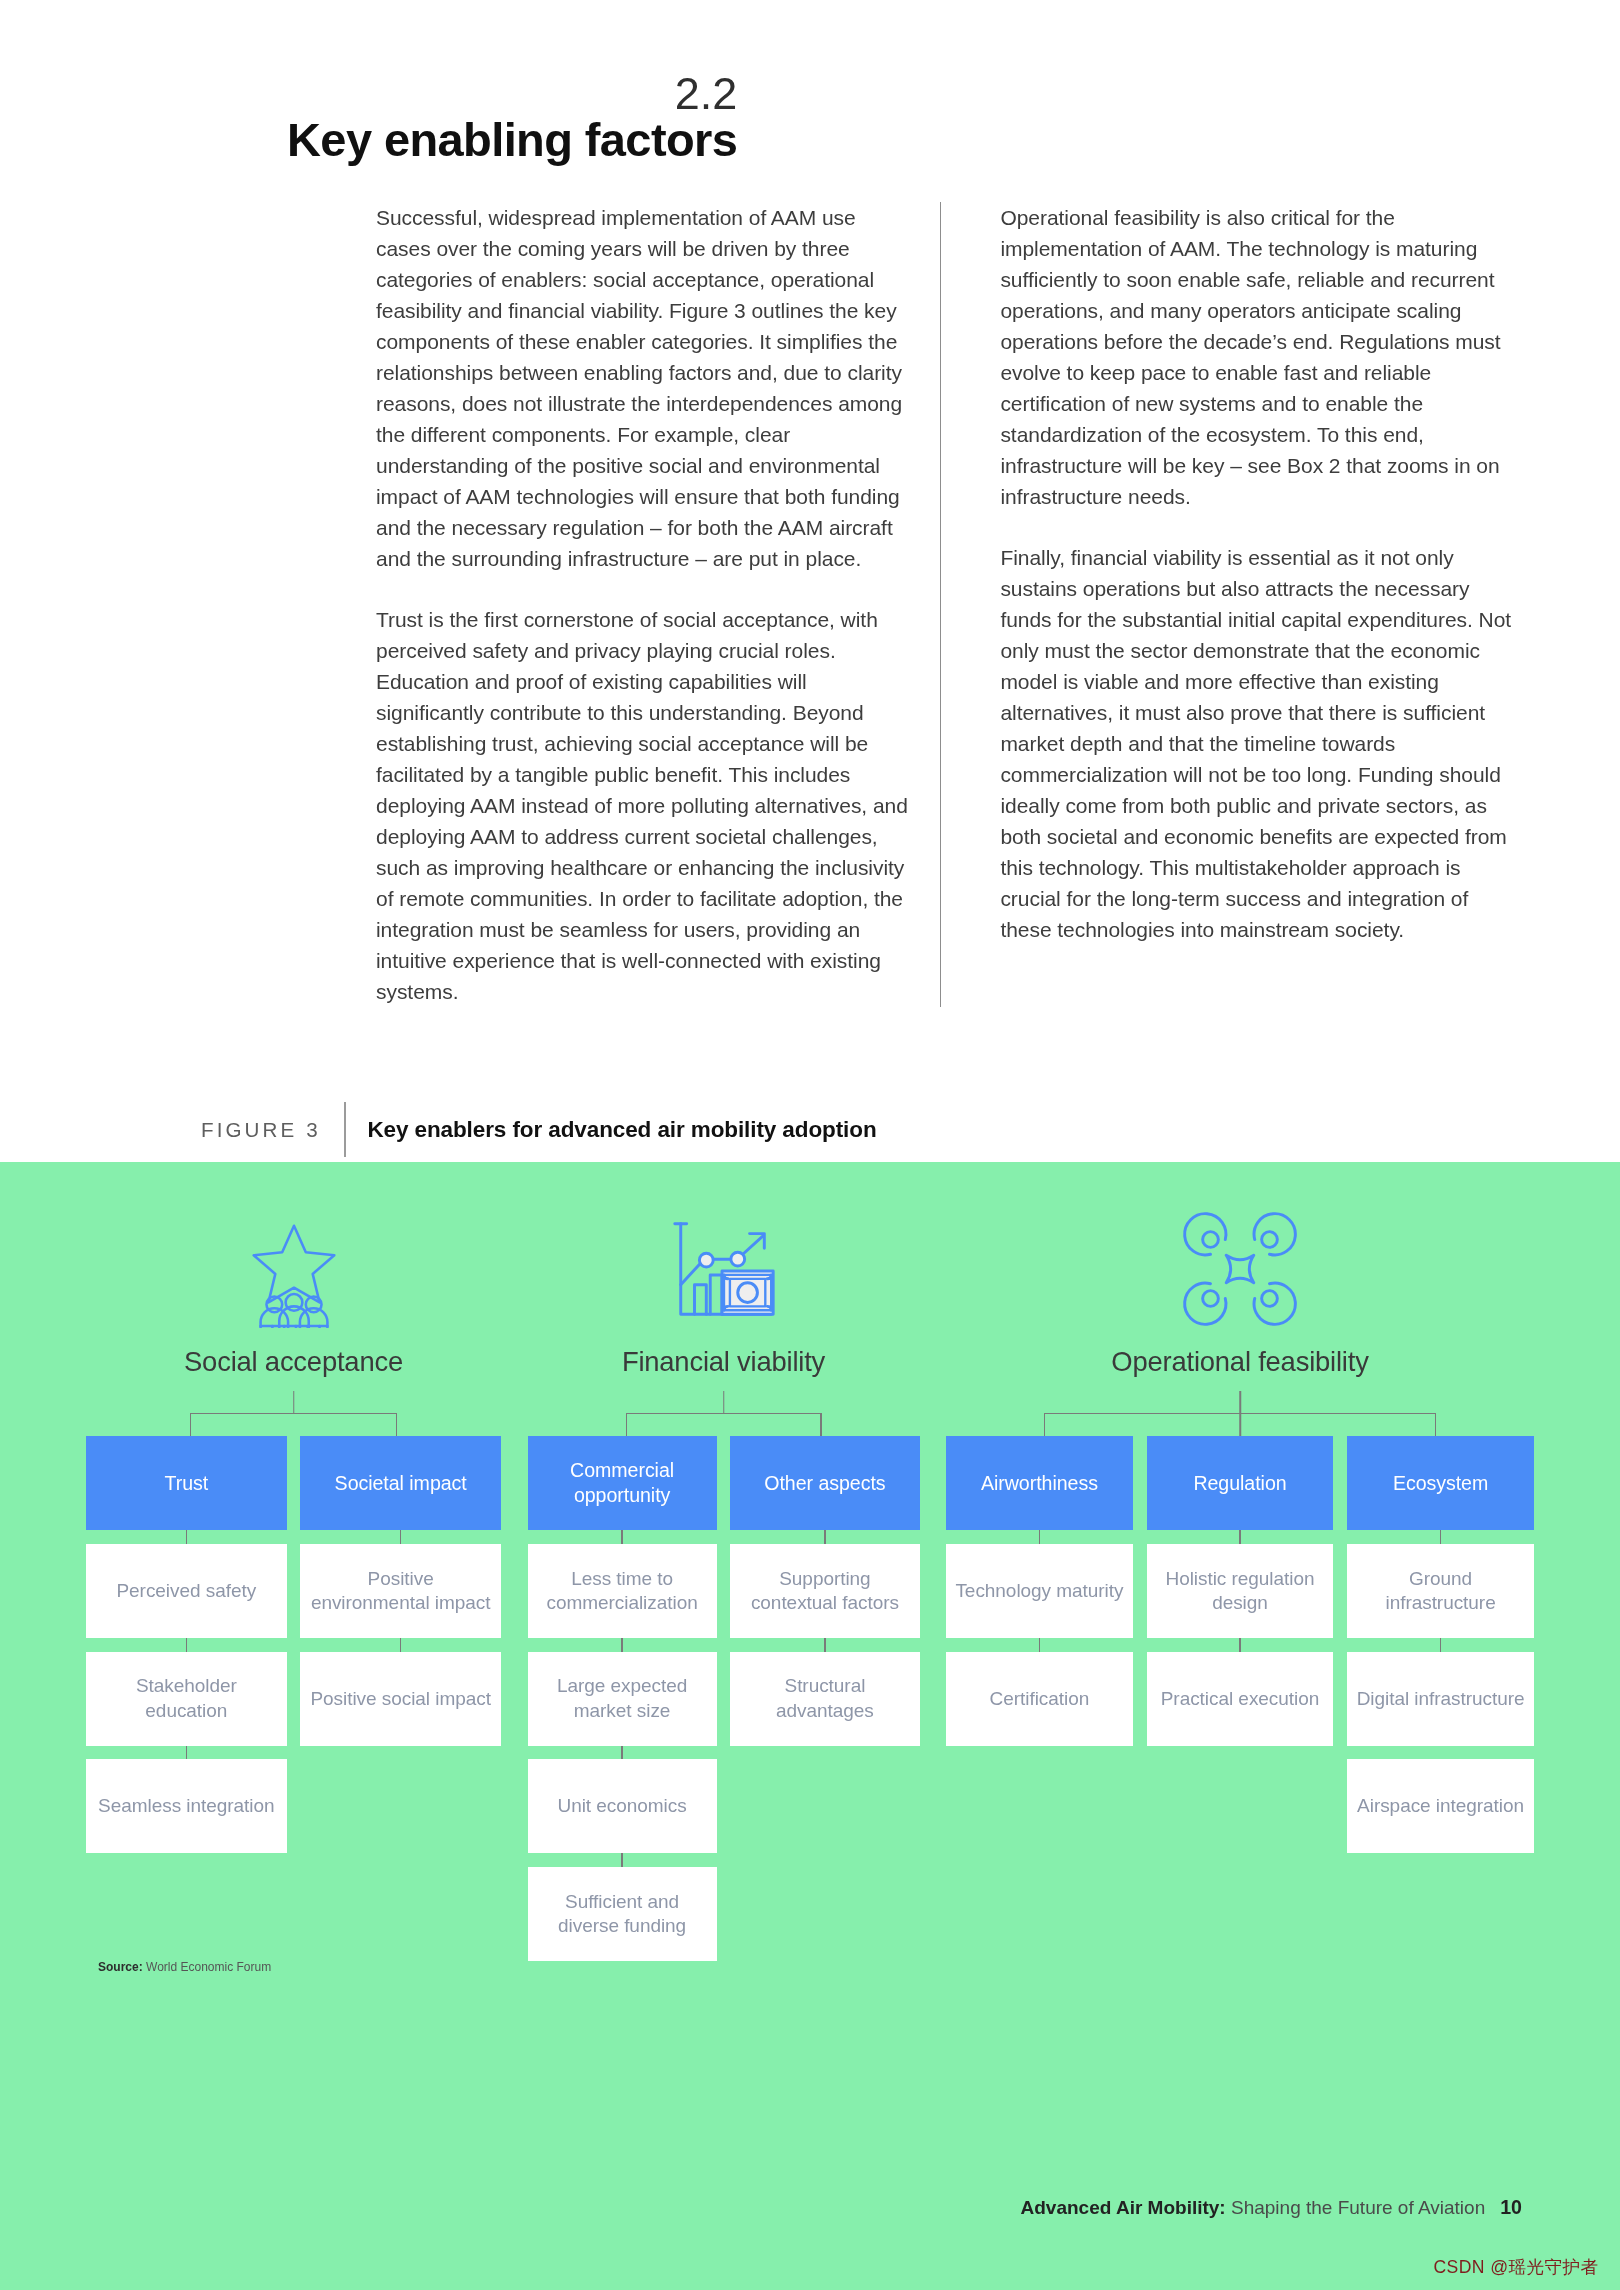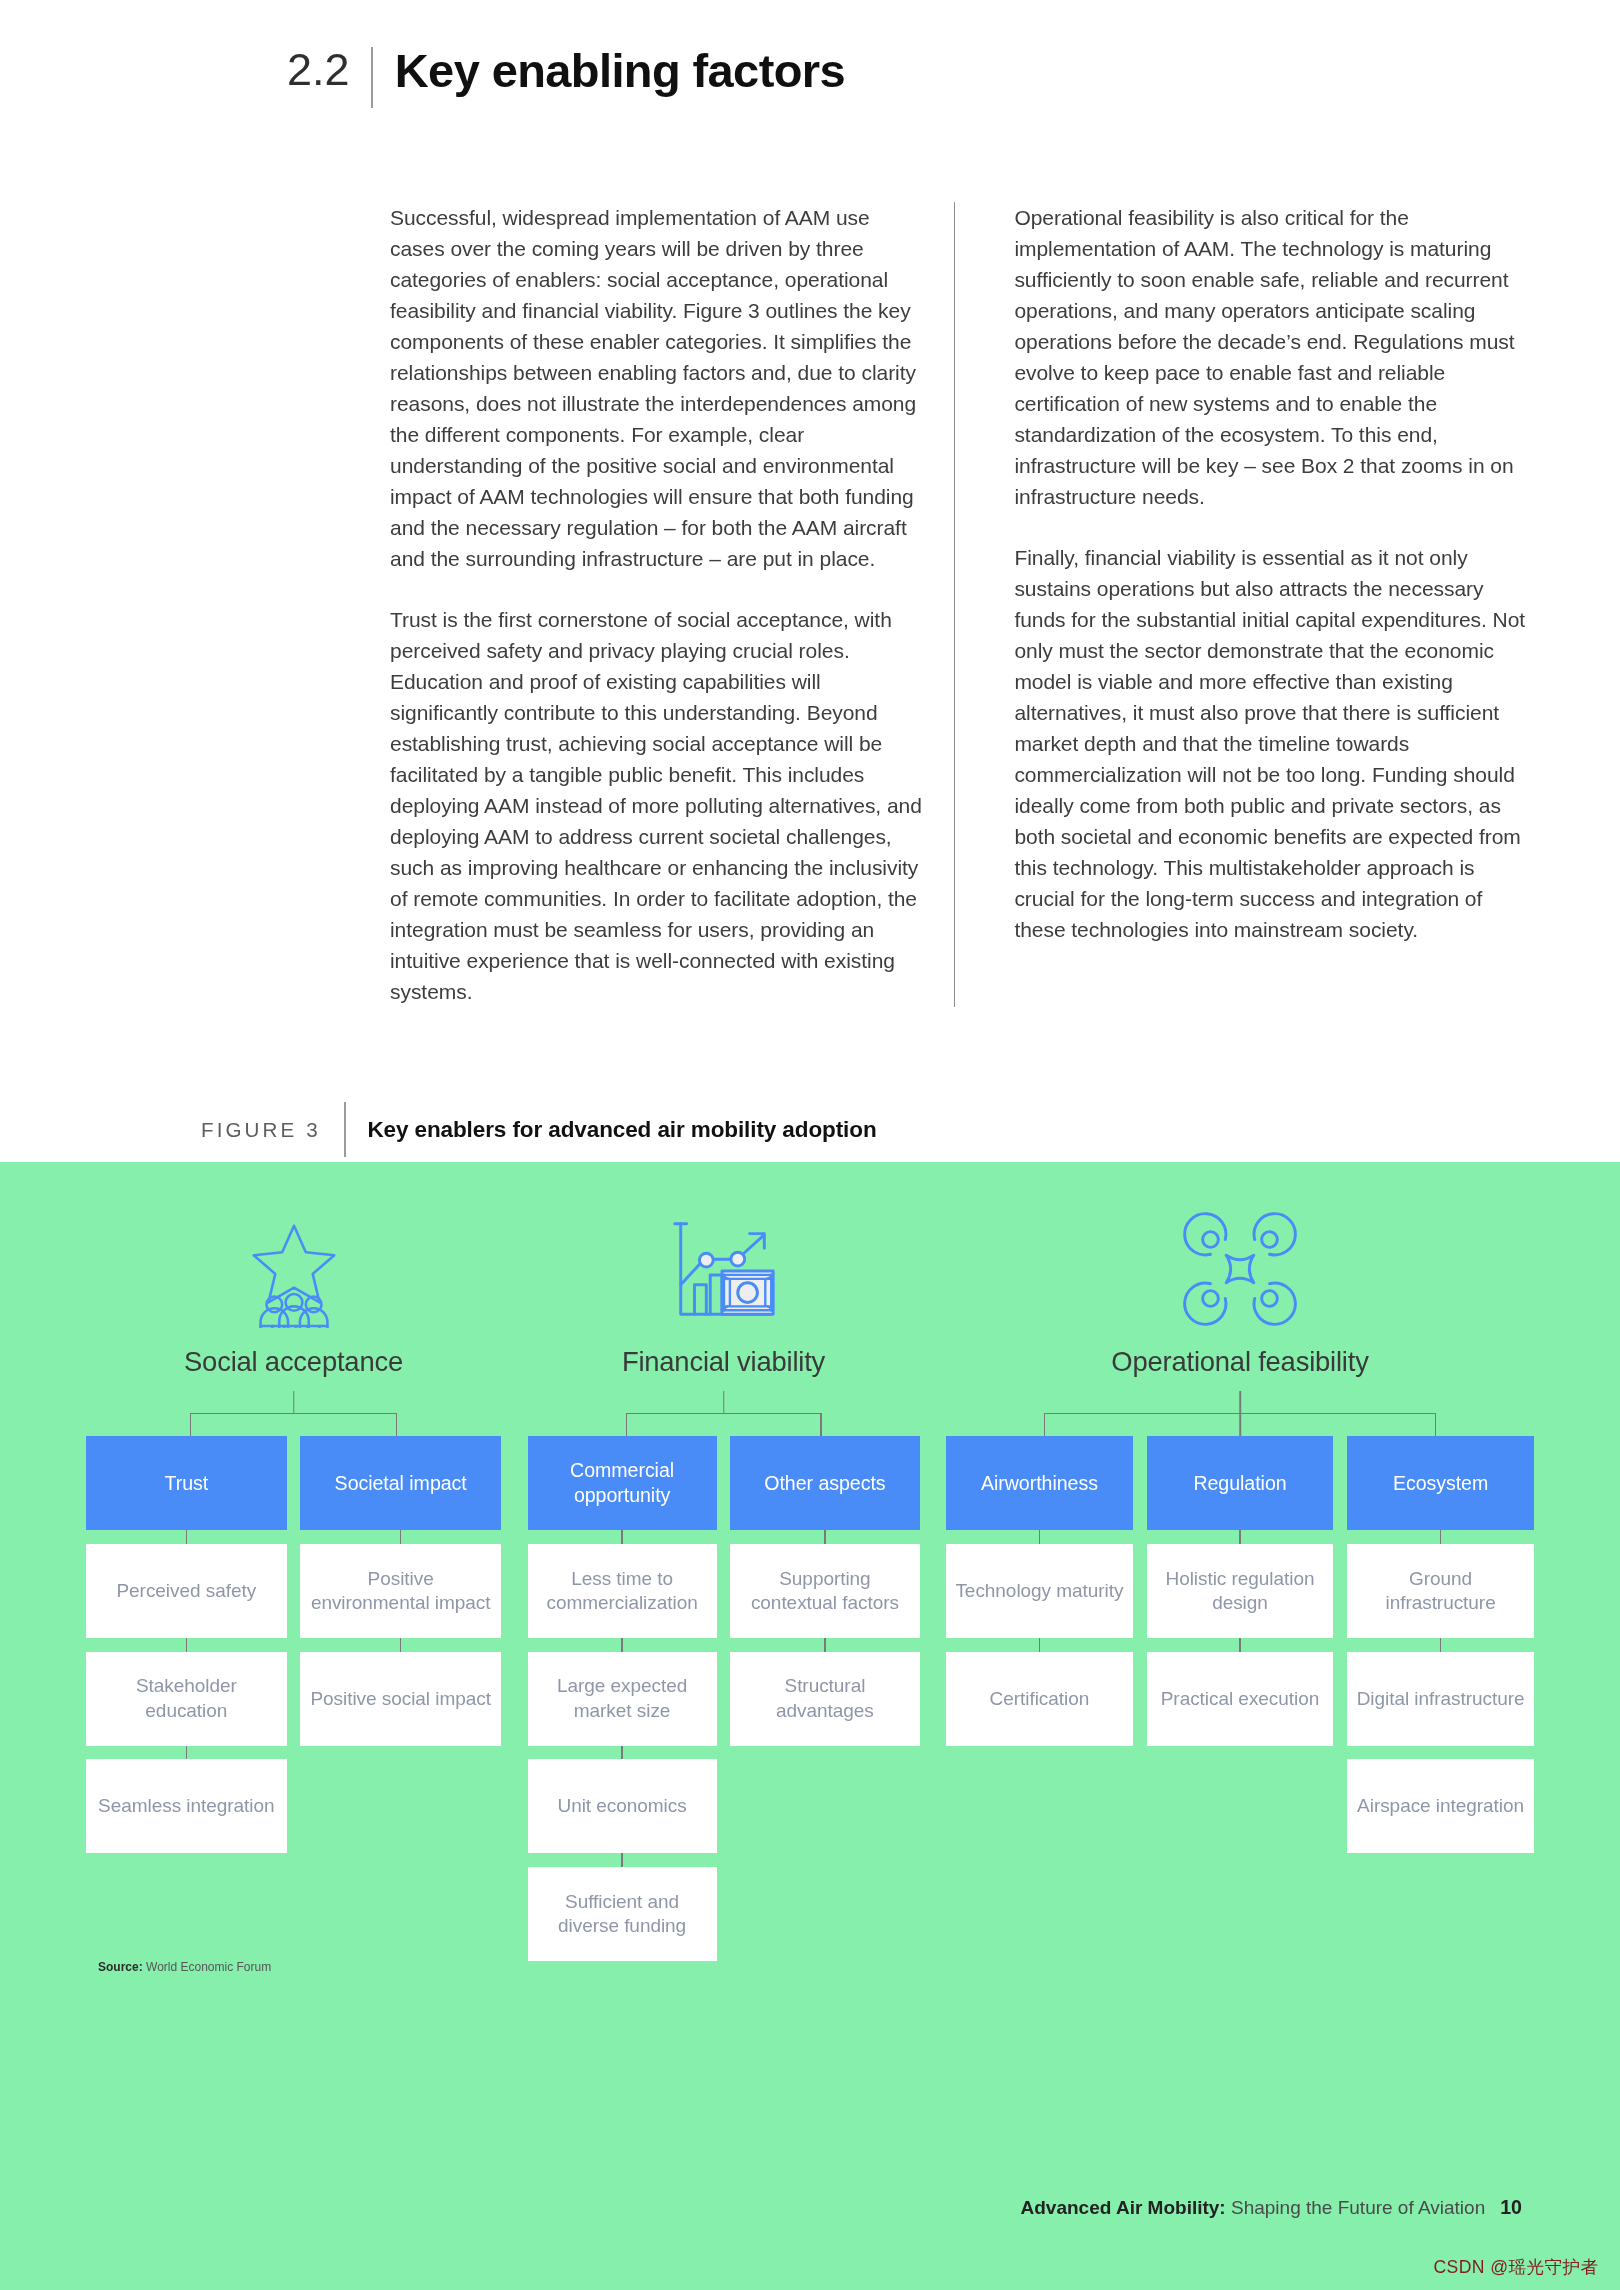--- a/index.html
+++ b/index.html
@@ -14,24 +14,25 @@
     width: 1620px;
     height: 2291px;
     background: #ffffff;
     overflow: hidden;
   }
 
   
   .header {
     position: absolute;
     left: 287px;
-    top: 47px;
-    display: flex;
-    align-items: flex-start;
+    top: 71px;
+    display: flex;
+    align-items: flex-end;
     height: 69px;
+    flex-direction: column;
   }
   .header-num {
     font-size: 45px;
     color: #2f2f2f;
     font-weight: 300;
     letter-spacing: 0px;
     line-height: 1;
   }
   .header-rule {
     width: 2px;
@@ -46,21 +47,21 @@
     font-size: 47px;
     color: #101010;
     font-weight: 700;
     letter-spacing: -0.6px;
     line-height: 1;
   }
 
   
   .columns {
     position: absolute;
-    left: 390px;
+    left: 376px;
     top: 202px;
     width: 1147px;
     display: flex;
     gap: 16px;
   }
   .col {
     width: 559px;
   }
   .col-left {
     padding-right: 29px;

